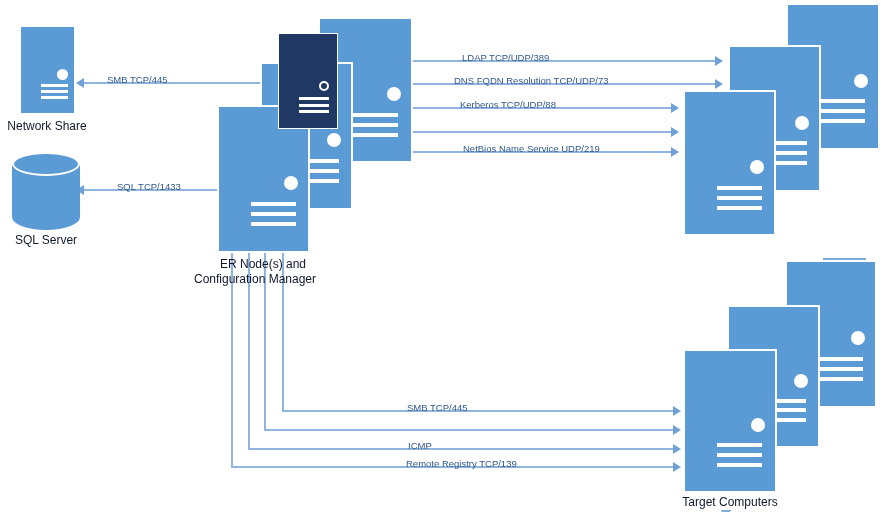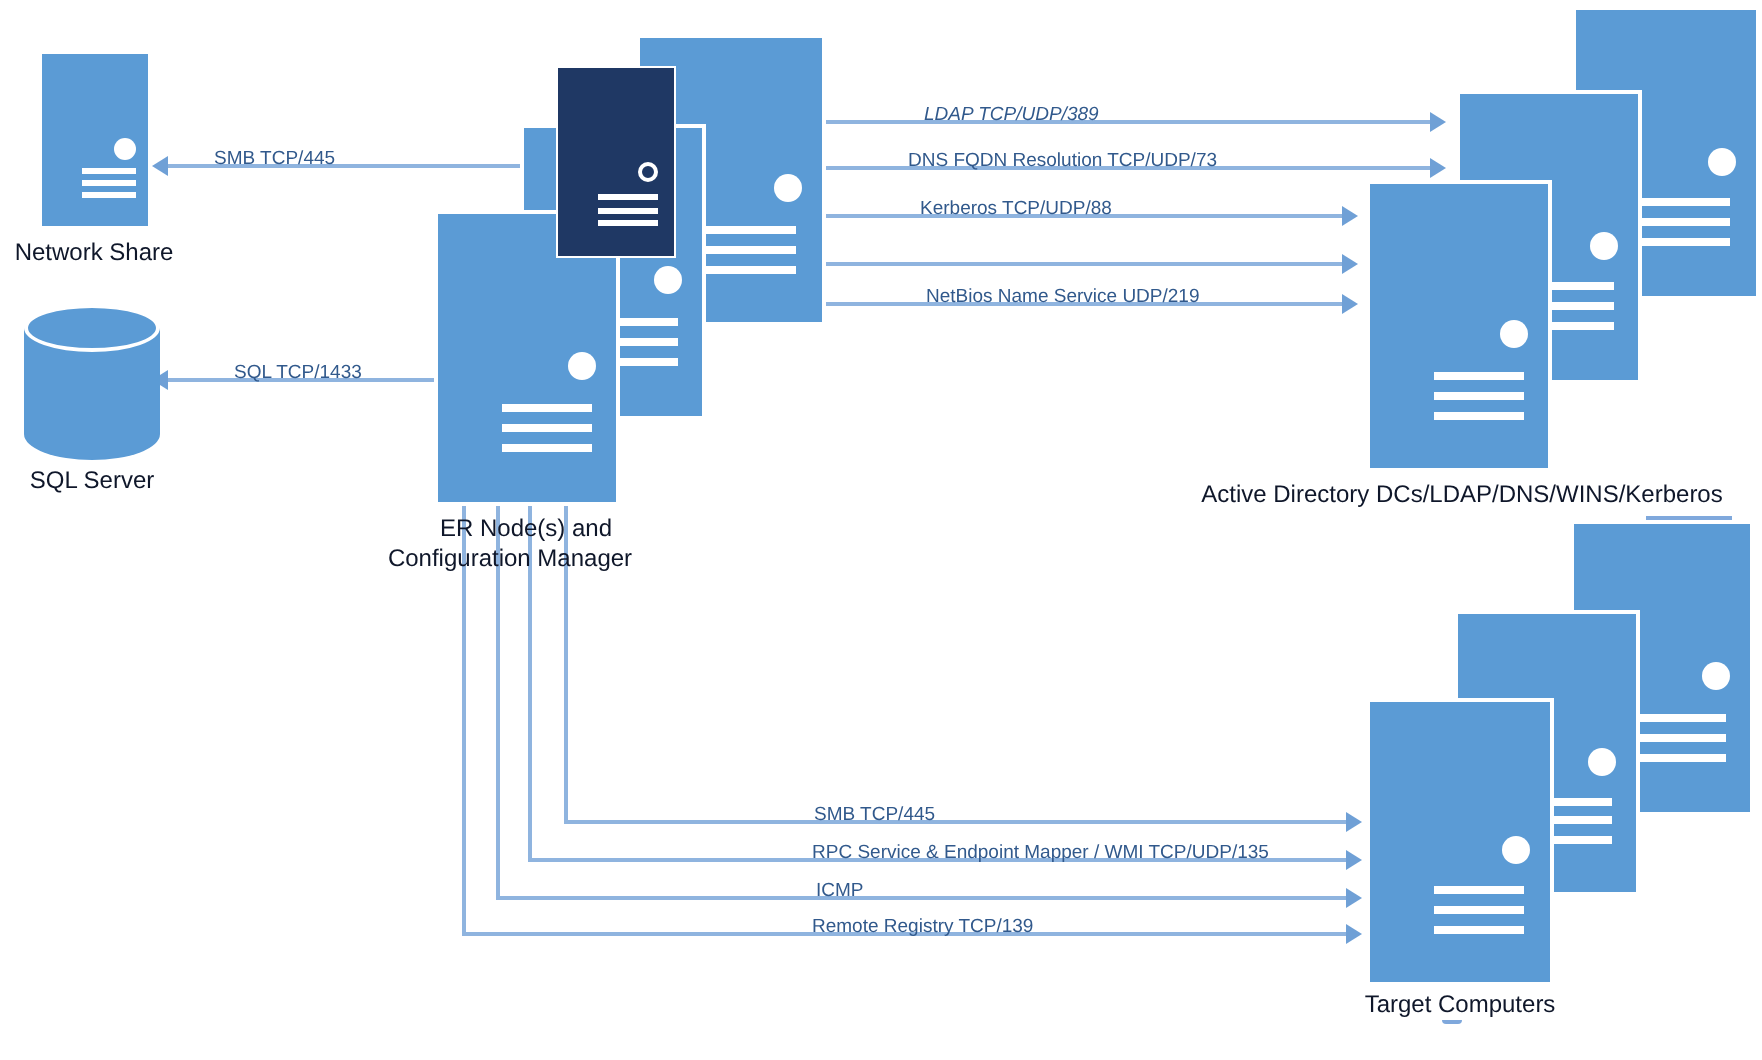--- a/index.html
+++ b/index.html
@@ -162,32 +162,30 @@
   </div>
   <div class="server" style="left:683px;top:349px;width:94px;height:144px;">
     <span class="dot"></span>
     <span class="bar b1"></span>
     <span class="bar b2"></span>
     <span class="bar b3"></span>
   </div>
 
   <div class="alabel" style="left:107px;top:74px;">SMB TCP/445</div>
   <div class="alabel" style="left:117px;top:181px;">SQL TCP/1433</div>
-  <div class="alabel" style="left:462px;top:52px;font-style:italic;">LDAP TCP/UDP/389</div>
+  <div class="alabel" style="left:462px;top:52px;">LDAP TCP/UDP/389</div>
   <div class="alabel" style="left:454px;top:75px;">DNS FQDN Resolution TCP/UDP/73</div>
   <div class="alabel" style="left:460px;top:99px;">Kerberos TCP/UDP/88</div>
   <div class="alabel" style="left:463px;top:143px;">NetBios Name Service UDP/219</div>
   <div class="alabel" style="left:407px;top:402px;">SMB TCP/445</div>
-  <div class="alabel" style="left:406px;top:421px;">RPC Service &amp; Endpoint Mapper / WMI TCP/UDP/135</div>
   <div class="alabel" style="left:408px;top:440px;">ICMP</div>
   <div class="alabel" style="left:406px;top:458px;">Remote Registry TCP/139</div>
 
   <div class="nlabel" style="left:47px;top:119px;">Network Share</div>
   <div class="nlabel" style="left:46px;top:233px;">SQL Server</div>
   <div class="nlabel" style="left:263px;top:257px;">ER Node(s) and</div>
   <div class="nlabel" style="left:255px;top:272px;">Configuration Manager</div>
-  <div class="nlabel" style="left:731px;top:240px;">Active Directory DCs/LDAP/DNS/WINS/Kerberos</div>
   <div class="nlabel" style="left:730px;top:495px;">Target Computers</div>
 
   <div class="proof" style="left:823px;top:258px;width:43px;height:2px;"></div>
   <div class="proof" style="left:721px;top:510px;width:10px;height:2px;border-radius:0 0 4px 4px;"></div>
 
 </div>
 
 </body></html>

